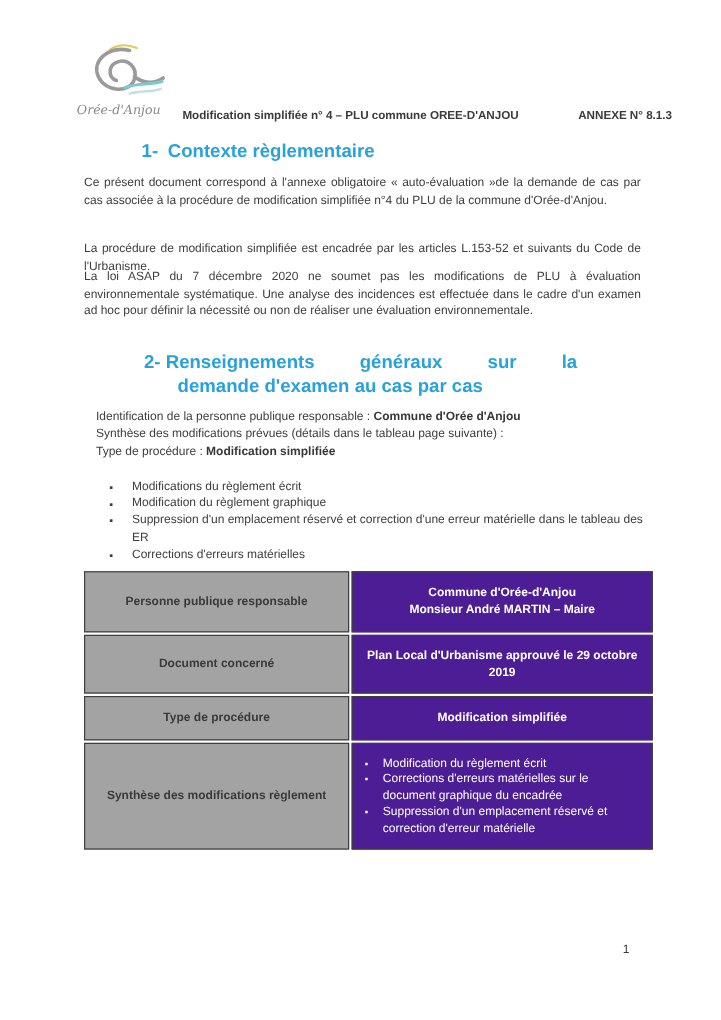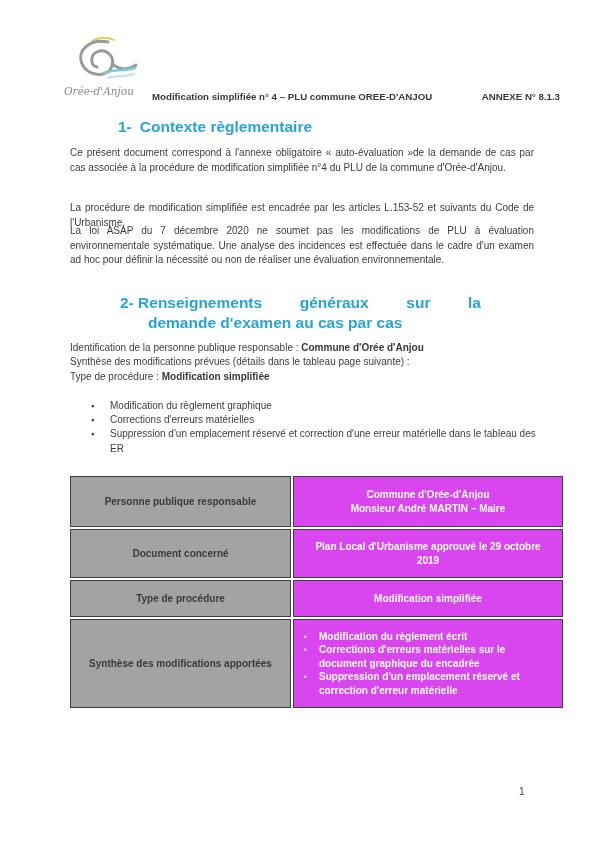--- a/index.html
+++ b/index.html
@@ -46,21 +46,21 @@
   .para {
     position: absolute; left: 70px; width: 464px;
     font-size: 10px; line-height: 14.5px; text-align: justify;
   }
   .p1 { top: 146px; }
   .p2 { top: 201px; }
   .p3 { top: 224px; }
 
   
   .ident {
-    position: absolute; left: 70px; top: 341px; width: 464px;
+    position: absolute; left: 80px; top: 341px; width: 464px;
     font-size: 10px; line-height: 14.4px;
   }
   .ident b { color: #383838; }
 
   
   .bullets {
     position: absolute; left: 90px; top: 399px; width: 446px;
     font-size: 10px; line-height: 14.2px;
     list-style: none;
   }
@@ -75,29 +75,29 @@
     position: absolute; left: 68px; top: 474px;
     border-collapse: separate; border-spacing: 2px;
     background: #ffffff;
   }
   .doc-table td { border: 1px solid #3f3f3f; font-size: 10px; padding: 4px 10px; }
   td.cell-label {
     width: 221px; background: #a3a3a3; color: #3a3a3a;
     font-weight: bold; text-align: center; vertical-align: middle;
   }
   td.cell-value {
-    width: 270px; background: #d946ef; color: #ffffff;
+    width: 251px; background: #4c1d95; color: #ffffff;
     font-weight: bold; text-align: center; vertical-align: middle;
     line-height: 13.5px;
   }
   tr.r1 td { height: 51px; }
   tr.r2 td { height: 49px; }
   tr.r3 td { height: 37px; }
   tr.r4 td { height: 89px; }
-  td.cell-value-list { text-align: left; font-weight: bold; }
+  td.cell-value-list { text-align: left; font-weight: normal; }
   .tbl-bullets { list-style: none; }
   .tbl-bullets li { position: relative; padding-left: 15px; line-height: 13.5px; }
   .tbl-bullets li::before {
     content: "▪"; position: absolute; left: 0; top: 0;
     font-size: 8px; color: #ffffff;
   }
 
   
   .page-number { position: absolute; left: 519px; top: 786px; font-size: 10px; color: #3a3a3a; }
 </style>
@@ -139,44 +139,45 @@
     <div class="h2-line2">demande d'examen au cas par cas</div>
   </div>
 
   <div class="ident">
     <div><span>Identification de la personne publique responsable : </span><b>Commune d'Orée d'Anjou</b></div>
     <div><span>Synthèse des modifications prévues (détails dans le tableau page suivante) :</span></div>
     <div><span>Type de procédure : </span><b>Modification simplifiée</b></div>
   </div>
 
   <ul class="bullets">
+    <li>Modifications du règlement écrit</li>
     <li>Modification du règlement graphique</li>
+    <li>Suppression d'un emplacement réservé et correction d'une erreur matérielle dans le tableau des ER</li>
     <li>Corrections d'erreurs matérielles</li>
-    <li>Suppression d'un emplacement réservé et correction d'une erreur matérielle dans le tableau des ER</li>
   </ul>
 
   <table class="doc-table">
     <tbody>
       <tr class="r1">
         <td class="cell-label">Personne publique responsable</td>
         <td class="cell-value">
           <div>Commune d'Orée-d'Anjou</div>
           <div>Monsieur André MARTIN – Maire</div>
         </td>
       </tr>
       <tr class="r2">
         <td class="cell-label">Document concerné</td>
         <td class="cell-value">Plan Local d'Urbanisme approuvé le 29 octobre 2019</td>
       </tr>
       <tr class="r3">
         <td class="cell-label">Type de procédure</td>
         <td class="cell-value">Modification simplifiée</td>
       </tr>
       <tr class="r4">
-        <td class="cell-label">Synthèse des modifications apportées</td>
+        <td class="cell-label">Synthèse des modifications règlement</td>
         <td class="cell-value cell-value-list">
           <ul class="tbl-bullets">
             <li>Modification du règlement écrit</li>
             <li>Corrections d'erreurs matérielles sur le document graphique du encadrée</li>
             <li>Suppression d'un emplacement réservé et correction d'erreur matérielle</li>
           </ul>
         </td>
       </tr>
     </tbody>
   </table>

